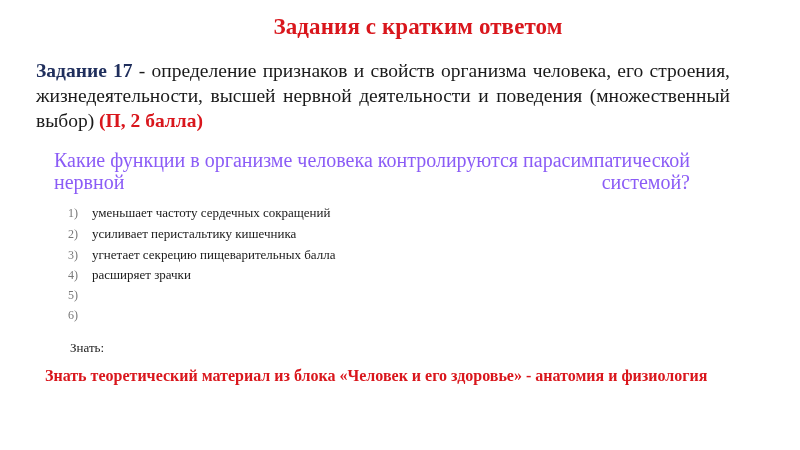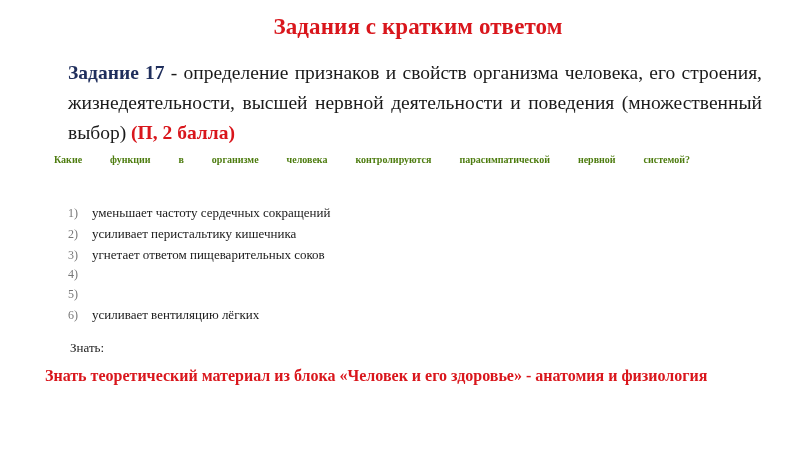--- a/index.html
+++ b/index.html
@@ -25,46 +25,44 @@
       font-weight: bold;
       color: #d9161c;
       letter-spacing: 0.1px;
     }
     .task-heading {
       position: absolute;
       left: 36px;
       top: 58px;
       width: 694px;
       font-size: 19.5px;
-      line-height: 30px;
+      line-height: 25px;
       text-align: justify;
       color: #1a1a1a;
-      margin-left: 32px;
     }
     .task-heading .task-label {
       font-weight: bold;
       color: #1f2e5c;
     }
     .task-heading .task-num {
       font-weight: bold;
       color: #1f2e5c;
     }
     .task-heading .task-points {
       font-weight: bold;
       color: #d9161c;
     }
     .question {
       position: absolute;
       left: 54px;
       top: 149px;
       width: 636px;
-      font-size: 10px;
+      font-size: 20px;
       line-height: 22px;
-      color: #4d7c0f;
-      font-weight: bold;
+      color: #8b5cf6;
     }
     .question .q-line1 {
       display: block;
       text-align: justify;
       text-align-last: justify;
     }
     .question .q-line2 {
       display: block;
     }
     .options {
@@ -127,31 +125,31 @@
     <li>
       <span class="opt-num">1)</span>
       <span class="opt-text">уменьшает частоту сердечных сокращений</span>
     </li>
     <li>
       <span class="opt-num">2)</span>
       <span class="opt-text">усиливает перистальтику кишечника</span>
     </li>
     <li>
       <span class="opt-num">3)</span>
-      <span class="opt-text">угнетает ответом пищеварительных соков</span>
+      <span class="opt-text">угнетает секрецию пищеварительных балла</span>
     </li>
     <li>
       <span class="opt-num">4)</span>
+      <span class="opt-text">расширяет зрачки</span>
     </li>
     <li>
       <span class="opt-num">5)</span>
     </li>
     <li>
       <span class="opt-num">6)</span>
-      <span class="opt-text">усиливает вентиляцию лёгких</span>
     </li>
   </ol>
 
   <div class="answer-label">Знать:</div>
 
   <div class="footer-note">Знать теоретический материал из блока «Человек и его здоровье» - анатомия и физиология</div>
 
 </div>
 
 </body></html>

